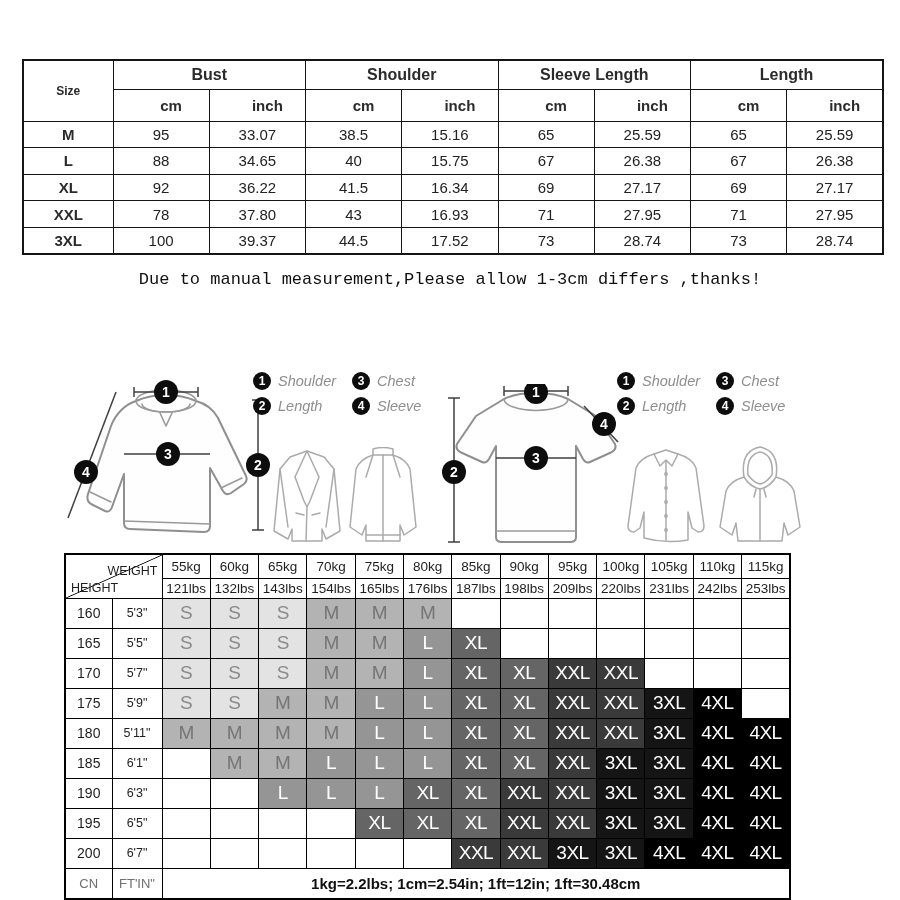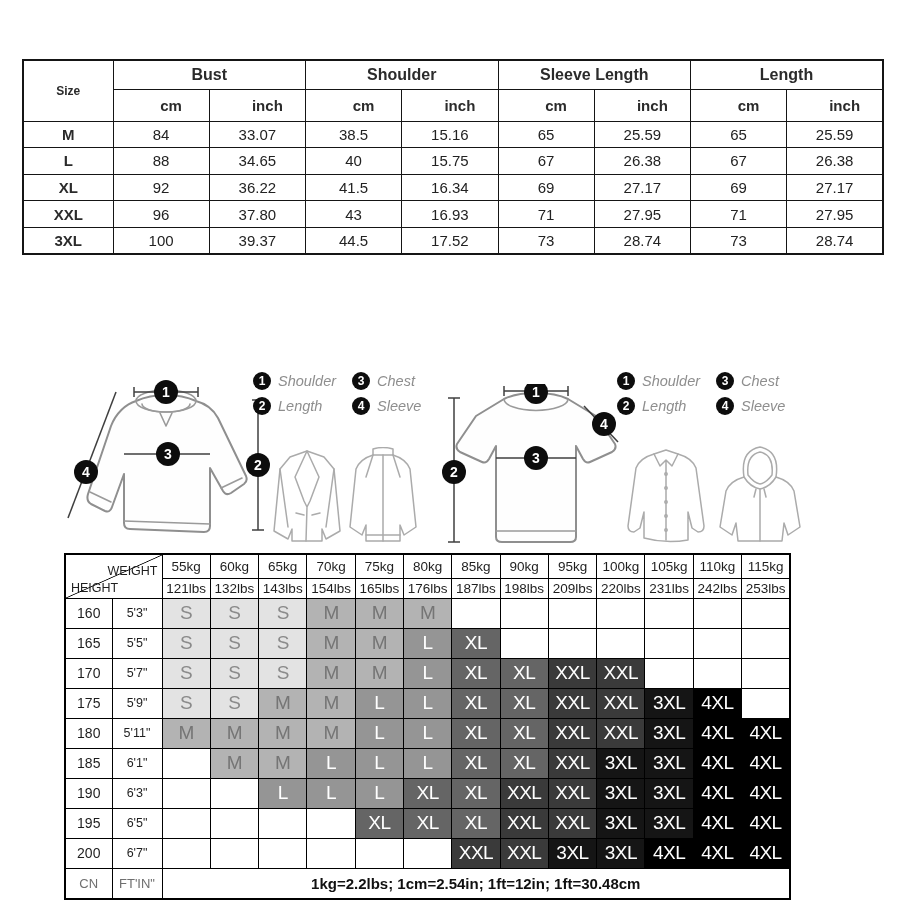--- a/index.html
+++ b/index.html
@@ -96,21 +96,21 @@
           <th class="unit">inch</th>
           <th class="unit">cm</th>
           <th class="unit">inch</th>
           <th class="unit">cm</th>
           <th class="unit">inch</th>
         </tr>
       </thead>
       <tbody>
         <tr>
           <th class="szlbl">M</th>
-          <td class="val">84</td>
+          <td class="val">95</td>
           <td class="val">33.07</td>
           <td class="val">38.5</td>
           <td class="val">15.16</td>
           <td class="val">65</td>
           <td class="val">25.59</td>
           <td class="val">65</td>
           <td class="val">25.59</td>
         </tr>
         <tr>
           <th class="szlbl">L</th>
@@ -129,21 +129,21 @@
           <td class="val">36.22</td>
           <td class="val">41.5</td>
           <td class="val">16.34</td>
           <td class="val">69</td>
           <td class="val">27.17</td>
           <td class="val">69</td>
           <td class="val">27.17</td>
         </tr>
         <tr>
           <th class="szlbl">XXL</th>
-          <td class="val">96</td>
+          <td class="val">78</td>
           <td class="val">37.80</td>
           <td class="val">43</td>
           <td class="val">16.93</td>
           <td class="val">71</td>
           <td class="val">27.95</td>
           <td class="val">71</td>
           <td class="val">27.95</td>
         </tr>
         <tr>
           <th class="szlbl">3XL</th>
@@ -152,20 +152,21 @@
           <td class="val">44.5</td>
           <td class="val">17.52</td>
           <td class="val">73</td>
           <td class="val">28.74</td>
           <td class="val">73</td>
           <td class="val">28.74</td>
         </tr>
       </tbody>
     </table>
 
+  <div class="note">Due to manual measurement,Please allow 1-3cm differs ,thanks!</div>
 
   <svg class="dg" style="left:56px;top:380px" width="216" height="172" viewBox="0 0 216 172">
     <path class="outline" d="M 80,21 C 70,24 60,33 55,46 L 32,114 Q 30,121 35,124 L 49,131 Q 54,133 56,127 L 68,94
       L 68,143 Q 68,149 74,149 L 148,152 Q 154,152 154,146 L 154,88
       L 167,111 Q 170,116 175,113 L 188,104 Q 192,101 190,96 L 162,38 Q 155,25 140,21
       C 122,13 98,13 80,21 Z"></path>
     <path class="thin" d="M 80,21 A 30,11 0 0 0 140,21 A 30,11 0 0 0 80,21"></path>
     <path class="thin" d="M 86,24 A 24,8 0 0 0 134,24"></path>
     <path class="thin" d="M 104,33 L 110,46 L 116,33"></path>
     <line class="thin" x1="34" y1="112" x2="55" y2="122"></line>

